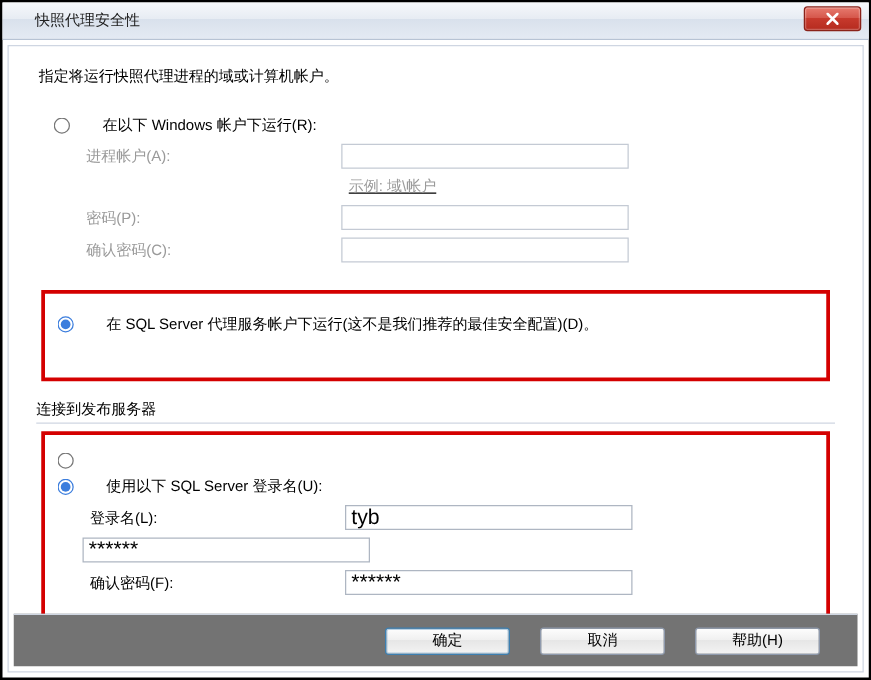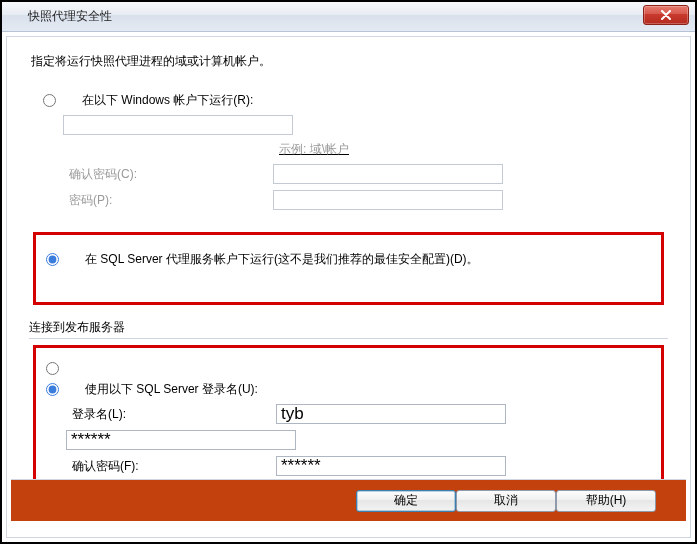--- a/index.html
+++ b/index.html
@@ -119,28 +119,29 @@
     border-top:1px solid #cfd6e2;
     margin:2px 2px 0 2px;
   }
   .red-box2 {
     border: 3px solid #d40000;
     margin: 6px 6px 0 6px;
     padding: 8px 10px 14px 30px;
   }
   .button-bar {
     position:absolute;
-    left:0; right:0; bottom:12px;
+    left:0; right:0; bottom:0;
     height:42px;
     border-top:1px solid #cfd6e2;
     display:flex;
     justify-content:flex-end;
     align-items:center;
+    gap:24px;
     padding-right:30px;
-    background:#c2410c;
+    background:#737373;
   }
   button.win {
     width:100px; height:22px;
     font-family:inherit; font-size:12px;
     background: linear-gradient(to bottom,#fdfdfd 0%,#f0f0f0 45%,#e6e6e6 46%,#f3f3f3 100%);
     border:1px solid #8f9aad;
     border-radius:3px;
     cursor:pointer;
   }
   button.win.default {
@@ -169,32 +170,33 @@
       <div class="instruction">指定将运行快照代理进程的域或计算机帐户。</div>
 
       <div class="group">
 
         <div class="radio-row">
           <input type="radio" name="runas" style="">
           <span class="radio-label">在以下 Windows 帐户下运行(R):</span>
         </div>
 
         <div class="field-row">
+          <span class="field-label disabled">进程帐户(A):</span>
           <input type="text" disabled="" value="" style="">
         </div>
         <div class="example-row">
           <span class="example-spacer"></span>
           <span class="example-text">示例: 域\帐户</span>
         </div>
         <div class="field-row">
+          <span class="field-label disabled">密码(P):</span>
+          <input type="password" disabled="" value="" style="">
+        </div>
+        <div class="field-row">
           <span class="field-label disabled">确认密码(C):</span>
-          <input type="password" disabled="" value="" style="">
-        </div>
-        <div class="field-row">
-          <span class="field-label disabled">密码(P):</span>
           <input type="password" disabled="" value="" style="">
         </div>
       </div>
 
       <div class="red-box">
         <div class="radio-row">
           <input type="radio" name="runas" checked="" style="">
           <span class="radio-label">在 SQL Server 代理服务帐户下运行(这不是我们推荐的最佳安全配置)(D)。</span>
         </div>
       </div>

